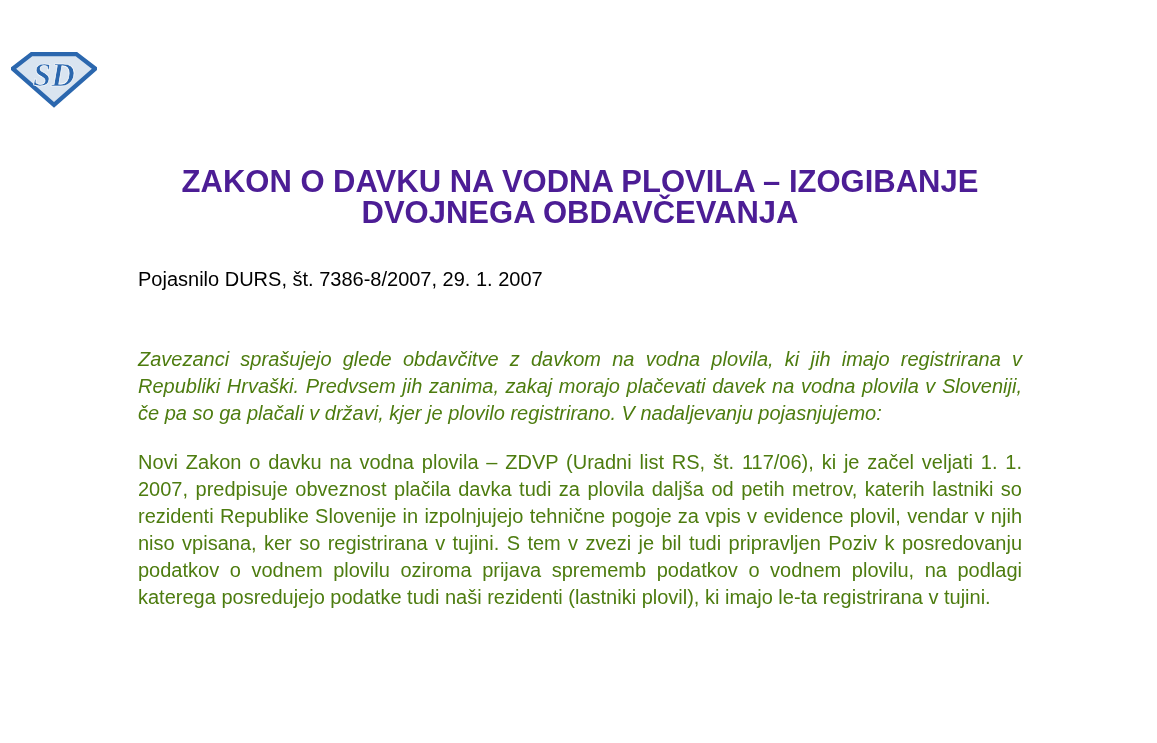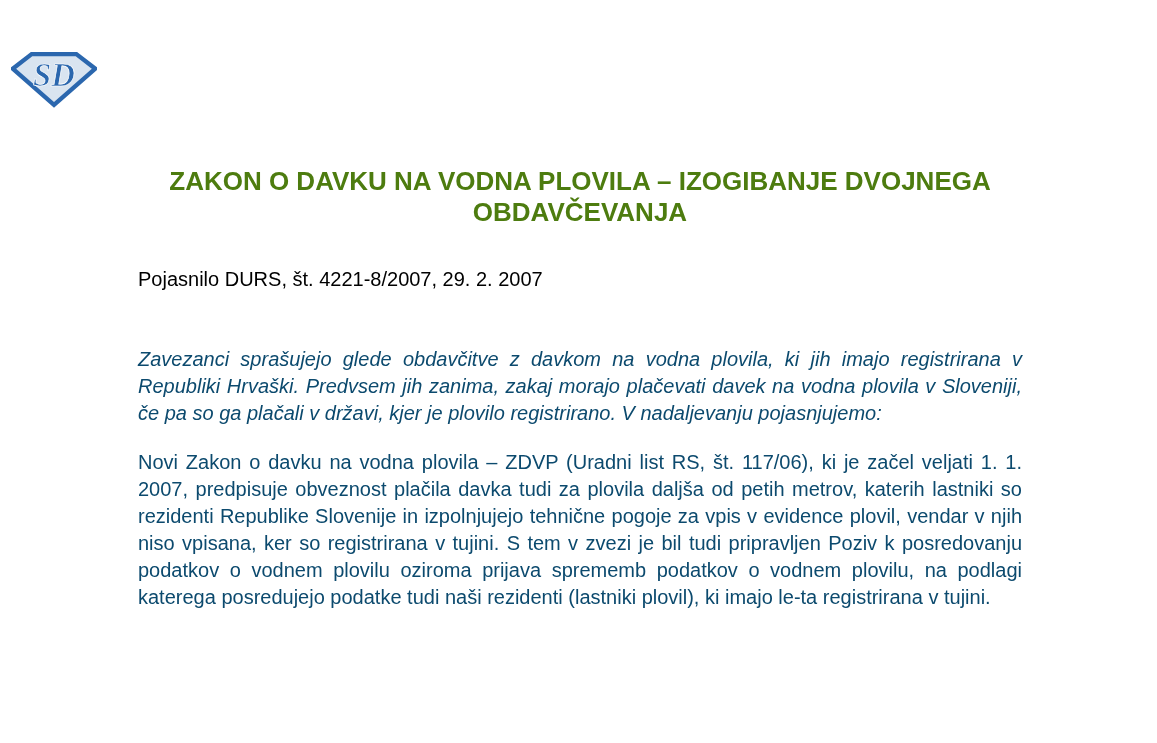--- a/index.html
+++ b/index.html
@@ -24,37 +24,37 @@
   }
   .logo svg { width: 100%; height: 100%; display: block; }
   .content {
     position: absolute;
     left: 138px;
     top: 0;
     width: 884px;
   }
   .doc-title {
     margin-top: 166px;
-    font-size: 26px;
+    font-size: 31px;
     line-height: 31px;
     font-weight: bold;
     text-align: center;
-    color: #4d7c0f;
+    color: #4c1d95;
     letter-spacing: 0px;
   }
   .doc-ref {
     margin-top: 38px;
     font-size: 20px;
     line-height: 27px;
     color: #000000;
   }
   .para {
     font-size: 20px;
     line-height: 27px;
-    color: #0c4a6e;
+    color: #4d7c0f;
     text-align: justify;
   }
   .para.question {
     margin-top: 53px;
     font-style: italic;
   }
   .para.explanation {
     margin-top: 22px;
   }
   .para.truncated {
@@ -70,21 +70,21 @@
   <div class="logo">
     <svg viewBox="0 0 100 66">
       <polygon points="2,21 24,4 76,4 98,21 50,63" fill="#d9e4f0" stroke="#2b67ae" stroke-width="5" stroke-linejoin="miter"></polygon>
       <text x="50" y="41" text-anchor="middle" font-family="Liberation Serif, serif" font-size="38" font-weight="bold" font-style="italic" fill="#2b67ae" stroke="#ffffff" stroke-width="0.8">SD</text>
     </svg>
   </div>
 
   <div class="content">
     <h1 class="doc-title">ZAKON O DAVKU NA VODNA PLOVILA – IZOGIBANJE DVOJNEGA OBDAVČEVANJA</h1>
 
-    <p class="doc-ref">Pojasnilo DURS, št. 4221-8/2007, 29. 2. 2007</p>
+    <p class="doc-ref">Pojasnilo DURS, št. 7386-8/2007, 29. 1. 2007</p>
 
     <p class="para question">Zavezanci sprašujejo glede obdavčitve z davkom na vodna plovila, ki jih imajo registrirana v Republiki Hrvaški. Predvsem jih zanima, zakaj morajo plačevati davek na vodna plovila v Sloveniji, če pa so ga plačali v državi, kjer je plovilo registrirano. V nadaljevanju pojasnjujemo:</p>
 
     <p class="para explanation">Novi Zakon o davku na vodna plovila – ZDVP (Uradni list RS, št. 117/06), ki je začel veljati 1. 1. 2007, predpisuje obveznost plačila davka tudi za plovila daljša od petih metrov, katerih lastniki so rezidenti Republike Slovenije in izpolnjujejo tehnične pogoje za vpis v evidence plovil, vendar v njih niso vpisana, ker so registrirana v tujini. S tem v zvezi je bil tudi pripravljen Poziv k posredovanju podatkov o vodnem plovilu oziroma prijava sprememb podatkov o vodnem plovilu, na podlagi katerega posredujejo podatke tudi naši rezidenti (lastniki plovil), ki imajo le-ta registrirana v tujini.</p>
 
   </div>
 
 </div>
 
 </body></html>

